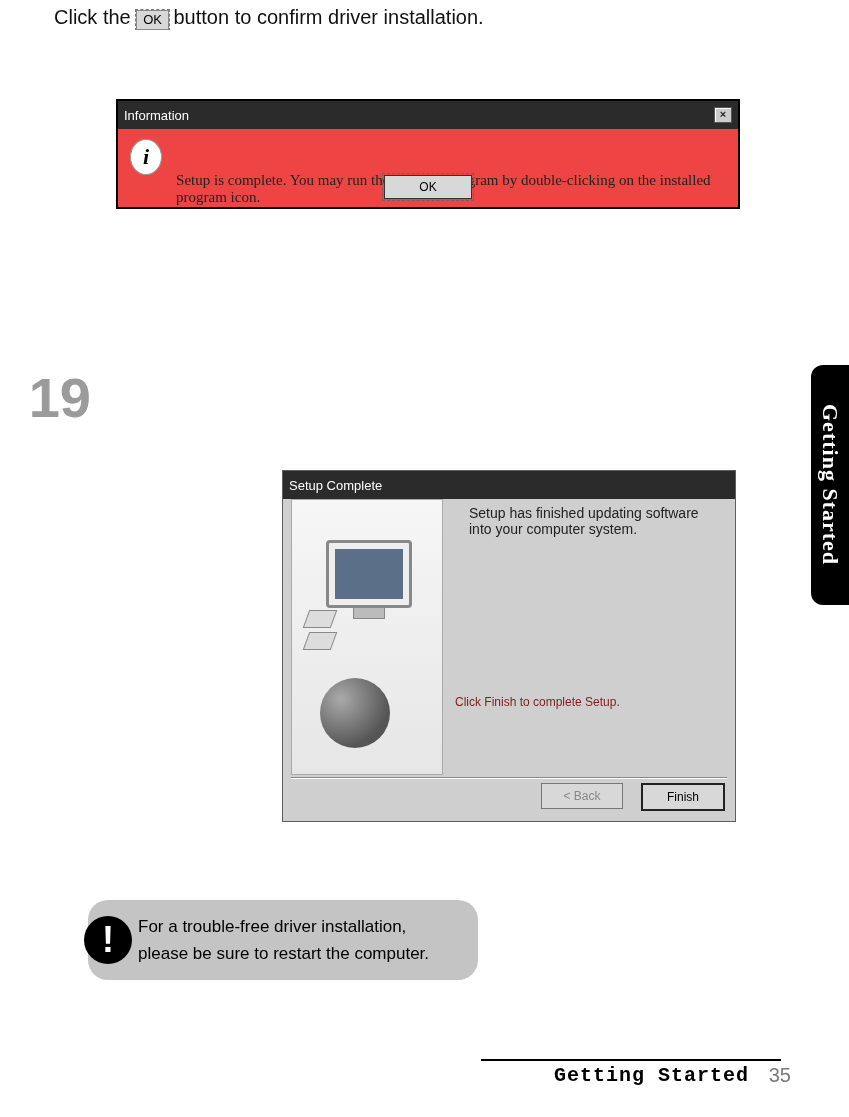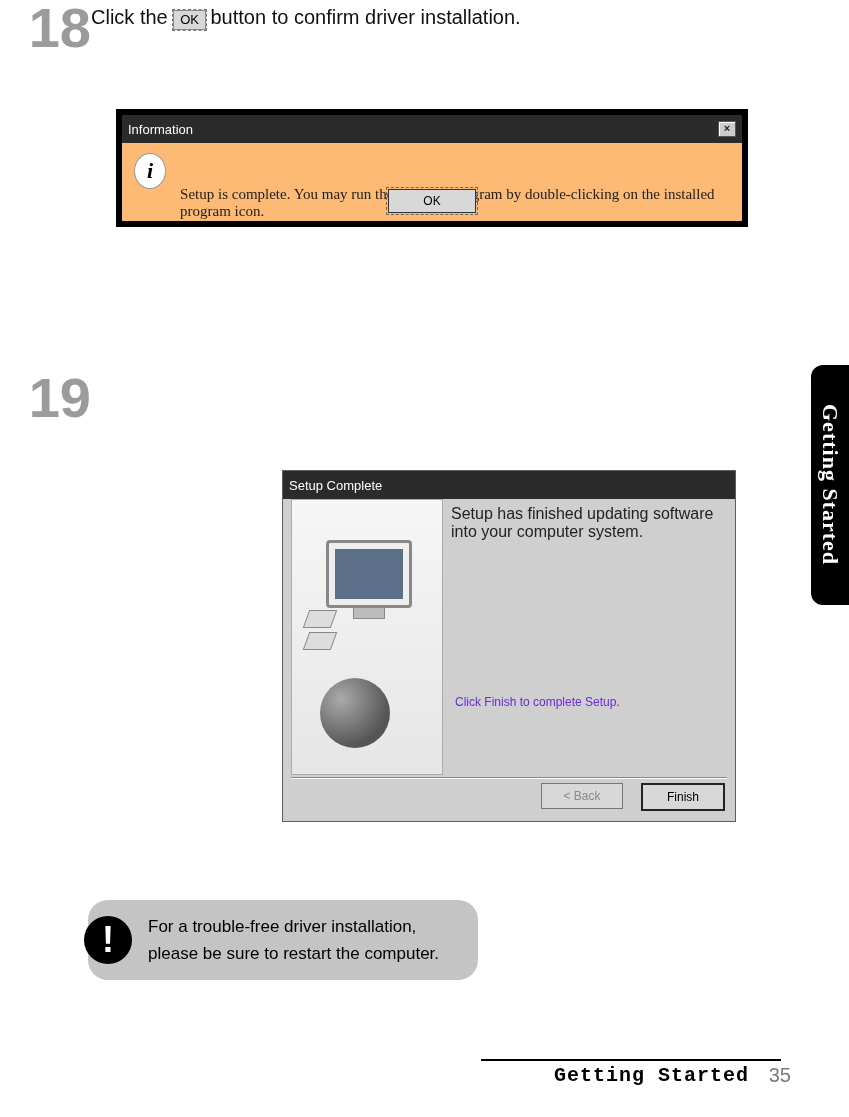--- a/index.html
+++ b/index.html
@@ -57,25 +57,25 @@
   }
   #s18 .step-num { margin-left: 6px; margin-top: 0;}
   #s18 .step-body {
     margin-left: 54px;
     padding-top: 4px;
   }
   
   .dlg-info {
     position: absolute;
     left: 116px;
-    top: 109px;
+    top: 99px;
     width: 620px;
     height: 106px;
-    background: #fdba74;
-    border: 6px solid #000000;
+    background: #ef4444;
+    border: 2px solid #000000;
   }
   .dlg-title {
     height: 22px;
     background: #2b2b2b;
     color: #fff;
     font-size: 13px;
     font-family: Tahoma, Arial, sans-serif;
     padding: 3px 6px;
     display: flex;
     justify-content: space-between;
@@ -200,34 +200,34 @@
   .globe{
     position:absolute;
     left:28px; bottom:26px;
     width:70px; height:70px;
     border-radius:50%;
     background: radial-gradient(circle at 30% 30%, #aaa 0%, #555 70%);
   }
   .setup-text1{
     position:absolute;
     top:34px;
-    left:168px;
+    left:186px;
     right:10px;
-    font-size:16px;
+    font-size:14px;
     font-family: Tahoma, Arial, sans-serif;
     color:#222;
   }
   .setup-text2{
     position:absolute;
     top:224px;
     left:172px;
     right:10px;
     font-size:12px;
     font-family: Tahoma, Arial, sans-serif;
-    color:#6d28d9;
+    color:#7f1d1d;
   }
   .setup-btnrow{
     position:absolute;
     right:10px;
     bottom:10px;
     display:flex;
     gap:18px;
   }
   .setup-btn{
     width:80px;height:24px;
@@ -289,21 +289,21 @@
     color:#fff;
     font-size:36px;
     font-weight:bold;
     text-align:center;
     line-height:48px;
     margin-left:-4px;
     font-family: Arial, sans-serif;
     flex-shrink:0;
   }
   .note .note-text{
-    margin-left:16px;
+    margin-left:6px;
     font-size:17px;
     line-height:1.6;
   }
   
   .footer{
     position:absolute;
     bottom:22px;
     left:0;
     right:0;
   }
@@ -330,21 +330,20 @@
     bottom:8px;
     font-size:20px;
     color:#7a7a7a;
     font-family: Arial, sans-serif;
   }
 </style>
 </head>
 <body>
 
 <div id="s18" class="block">
-  <div class="step-num">18</div>
   <div class="step-body">
     <span class="step-text">Click the </span>
     <span class="inline-btn">OK</span>
     <span class="step-text"> button to confirm driver installation.</span>
   </div>
 </div>
 
 <div class="dlg-info">
   <div class="dlg-title">
     <span>Information</span>

